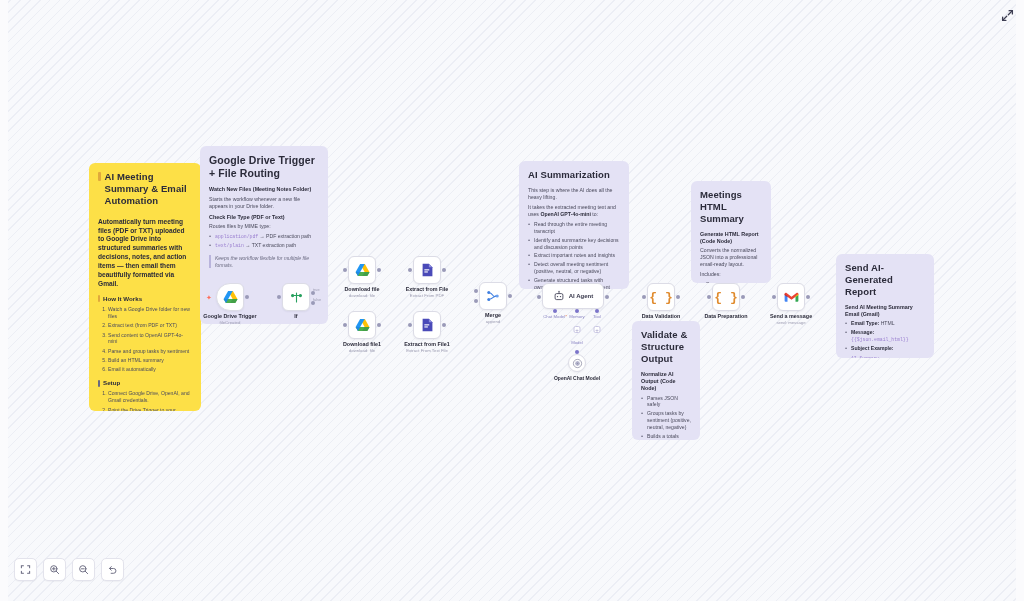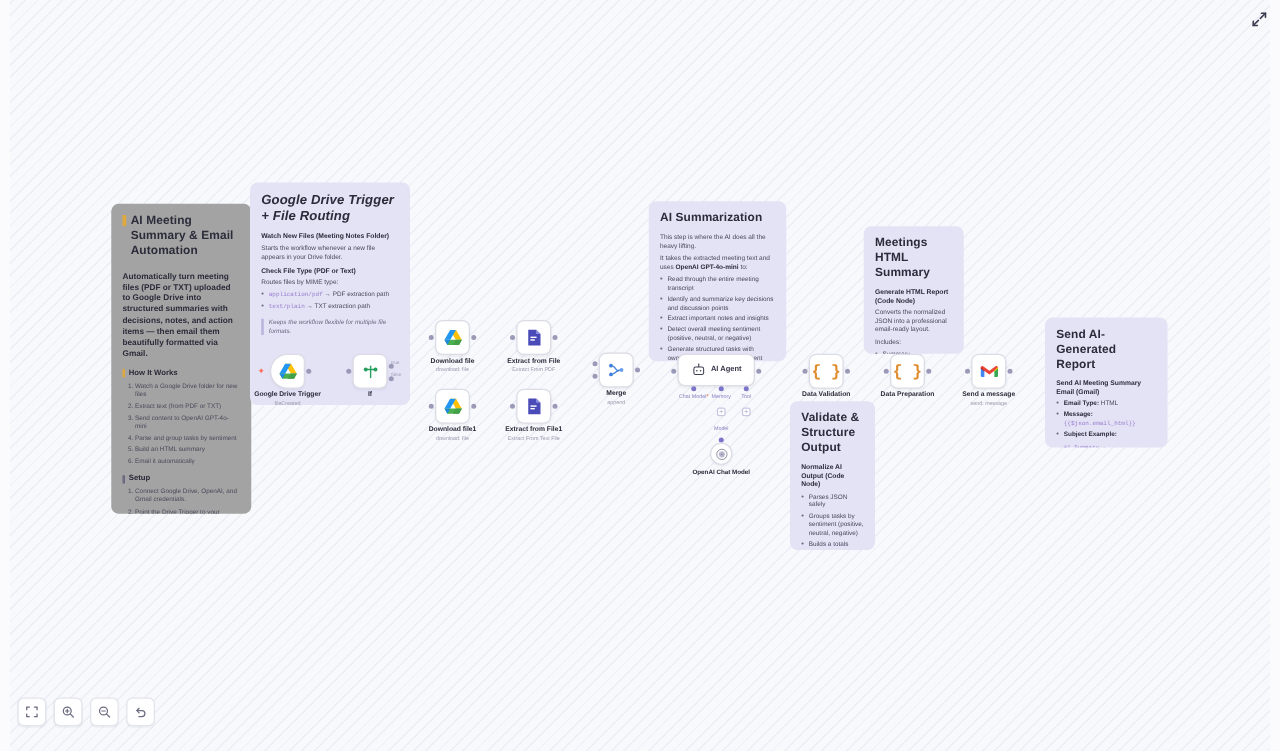--- a/index.html
+++ b/index.html
@@ -35,26 +35,26 @@
 
   
   .note {
     position: absolute;
     border-radius: 6px;
     padding: 8px 9px;
     overflow: hidden;
     line-height: 1.35;
   }
   .note.purple { background: #e4e2f5; }
-  .note.yellow { background: #a3a3a3; }
+  .note.yellow { background: #fde047; }
   .note h2 {
     font-size: 9.5px; font-weight: 700; color: #2b2b3a;
     margin-bottom: 6px; line-height: 1.25; letter-spacing: .1px;
   }
-  .note h2.big { font-size: 10.5px; font-style: italic; }
+  .note h2.big { font-size: 10.5px; }
   .note .lead {
     font-size: 6.2px; color: #3a3a4a; margin-bottom: 5px;
   }
   .note .sub {
     font-size: 5.4px; font-weight: 700; color: #2b2b3a;
     margin-top: 4px; margin-bottom: 2px;
   }
   .note p { font-size: 5.2px; color: #4a4a5c; margin-bottom: 3px; }
   .note ul { list-style: none; margin: 0 0 3px 0; padding: 0; }
   .note ul li {

